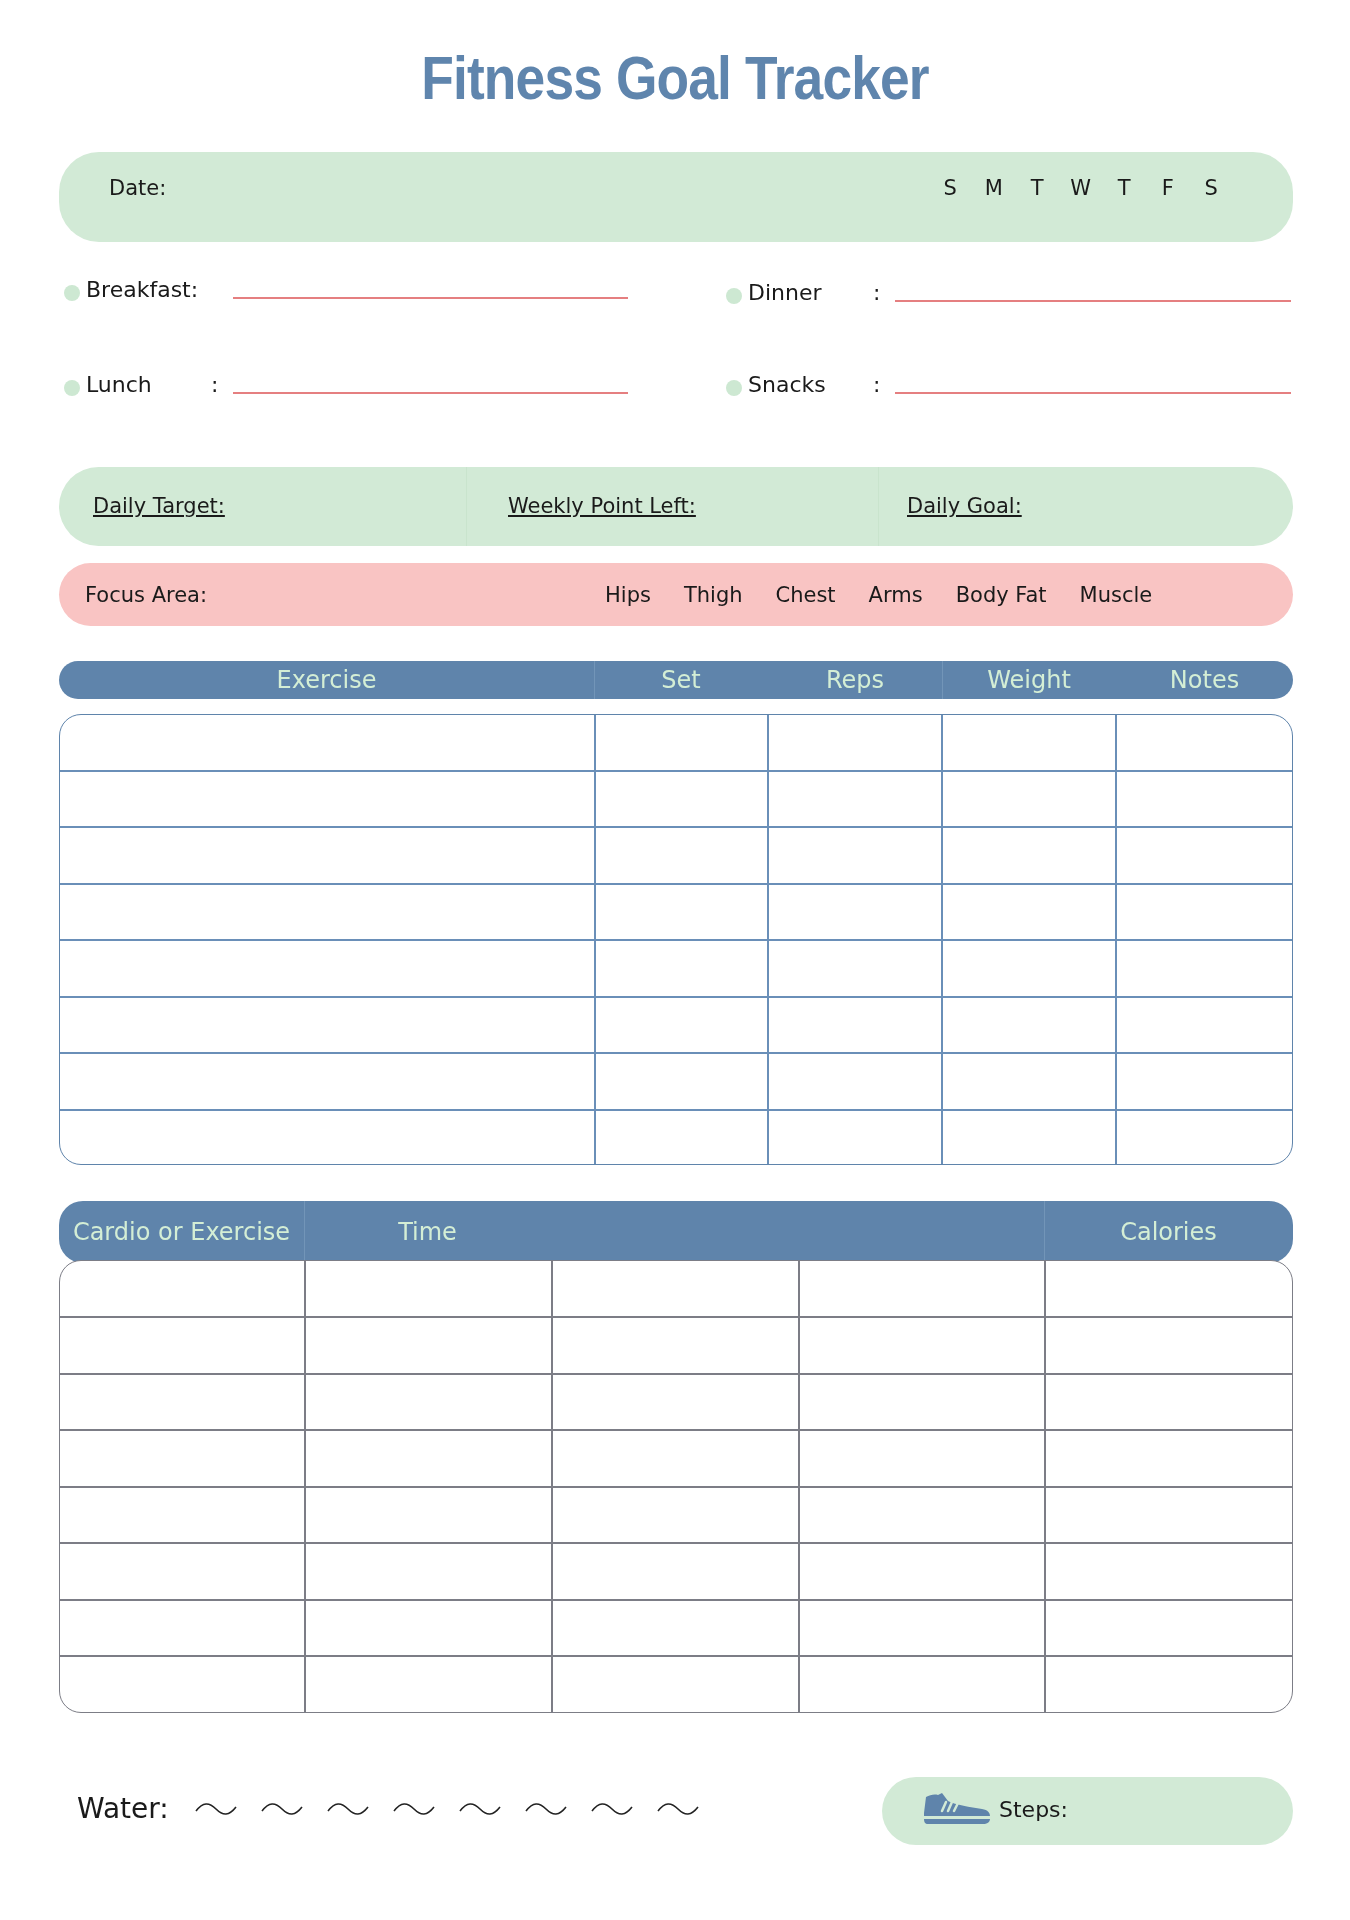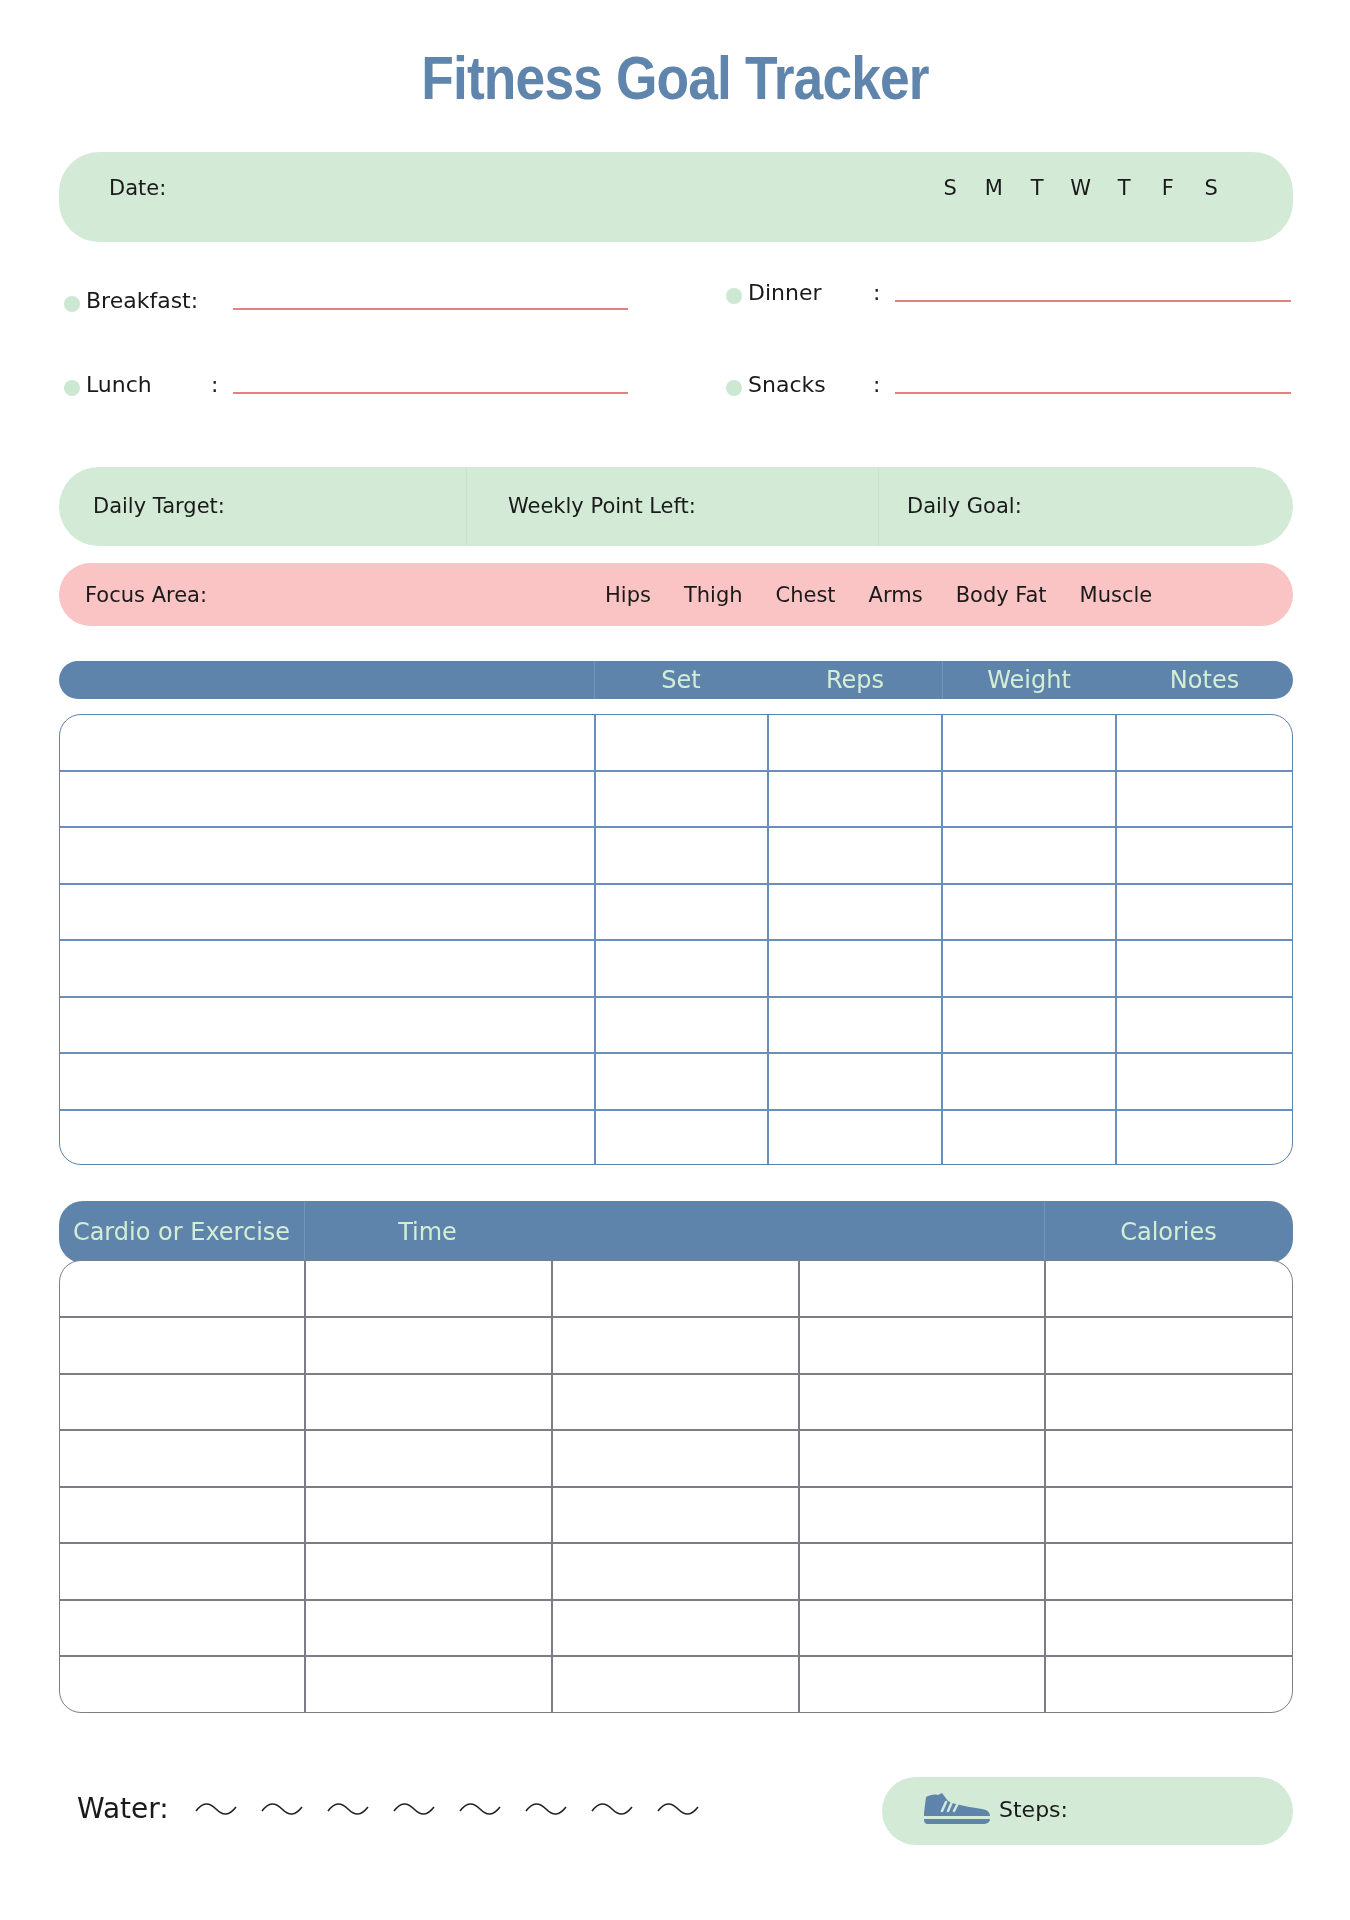--- a/index.html
+++ b/index.html
@@ -21,21 +21,21 @@
   .days { position: absolute; right: 60px; top: 24px; display: flex; gap: 0; }
   .day { width: 43.5px; text-align: center; font-size: 21px; }
 
   .meal { position: absolute; height: 30px; }
   .meal .dot { position: absolute; left: 0; top: 8px; width: 16px; height: 16px; border-radius: 50%; background: #cde8d2; }
   .meal .label { position: absolute; left: 22px; top: 0; font-size: 22px; }
   .meal .colon { position: absolute; top: 0; font-size: 22px; }
   .meal .line { position: absolute; top: 20px; height: 2px; background: #e57f80; }
 
   .daily-bar { left: 59px; top: 467px; width: 1234px; height: 79px; }
-  .daily-bar .item { position: absolute; top: 27px; font-size: 21px; }
+  .daily-bar .item { position: absolute; top: 27px; font-size: 21px; text-decoration: underline; }
   .daily-bar .seg { position: absolute; top: 0; width: 1px; height: 79px; background: #c9e4cd; }
 
   .focus-bar { left: 59px; top: 563px; width: 1234px; height: 63px; }
   .focus-label { position: absolute; left: 26px; top: 20px; font-size: 21px; }
   .focus-opts { position: absolute; left: 525px; top: 20px; display: flex; gap: 33px; font-size: 21px; margin-left: 21px; }
 
   .thead { position: absolute; background: #5f84ab; border-radius: 24px; color: #d4eed5; font-size: 24px; overflow: hidden; }
   .thead .hcell { position: absolute; top: 0; height: 100%; display: flex; align-items: center; justify-content: center; }
   .thead .hdiv { position: absolute; top: 0; width: 1px; height: 100%; background: #7295b8; }
 
@@ -70,21 +70,21 @@
     <span class="day">S</span>
     <span class="day">M</span>
     <span class="day">T</span>
     <span class="day">W</span>
     <span class="day">T</span>
     <span class="day">F</span>
     <span class="day">S</span>
   </div>
 </div>
 
-<div class="meal" style="left:64px; top:288px; width:570px;">
+<div class="meal" style="left:64px; top:277px; width:570px;">
   <span class="dot"></span>
   <span class="label">Breakfast:</span>
   <span class="line" style="left:169px; width:395px;"></span>
 </div>
 <div class="meal" style="left:64px; top:372px; width:570px;">
   <span class="dot"></span>
   <span class="label">Lunch</span>
   <span class="colon" style="left:147px;">:</span>
   <span class="line" style="left:169px; width:395px;"></span>
 </div>
@@ -115,20 +115,21 @@
     <span>Hips</span>
     <span>Thigh</span>
     <span>Chest</span>
     <span>Arms</span>
     <span>Body Fat</span>
     <span>Muscle</span>
   </div>
 </div>
 
 <div class="thead ex-head">
+  <span class="hcell" style="left:0; width:535px;">Exercise</span>
   <span class="hdiv" style="left:535px;"></span>
   <span class="hcell" style="left:535px; width:174px;">Set</span>
   <span class="hcell" style="left:709px; width:174px;">Reps</span>
   <span class="hdiv" style="left:883px;"></span>
   <span class="hcell" style="left:883px; width:174px;">Weight</span>
   <span class="hcell" style="left:1057px; width:177px;">Notes</span>
 </div>
 
 <div class="tbody ex-body">
   <span class="vline" style="left:534px;"></span>

